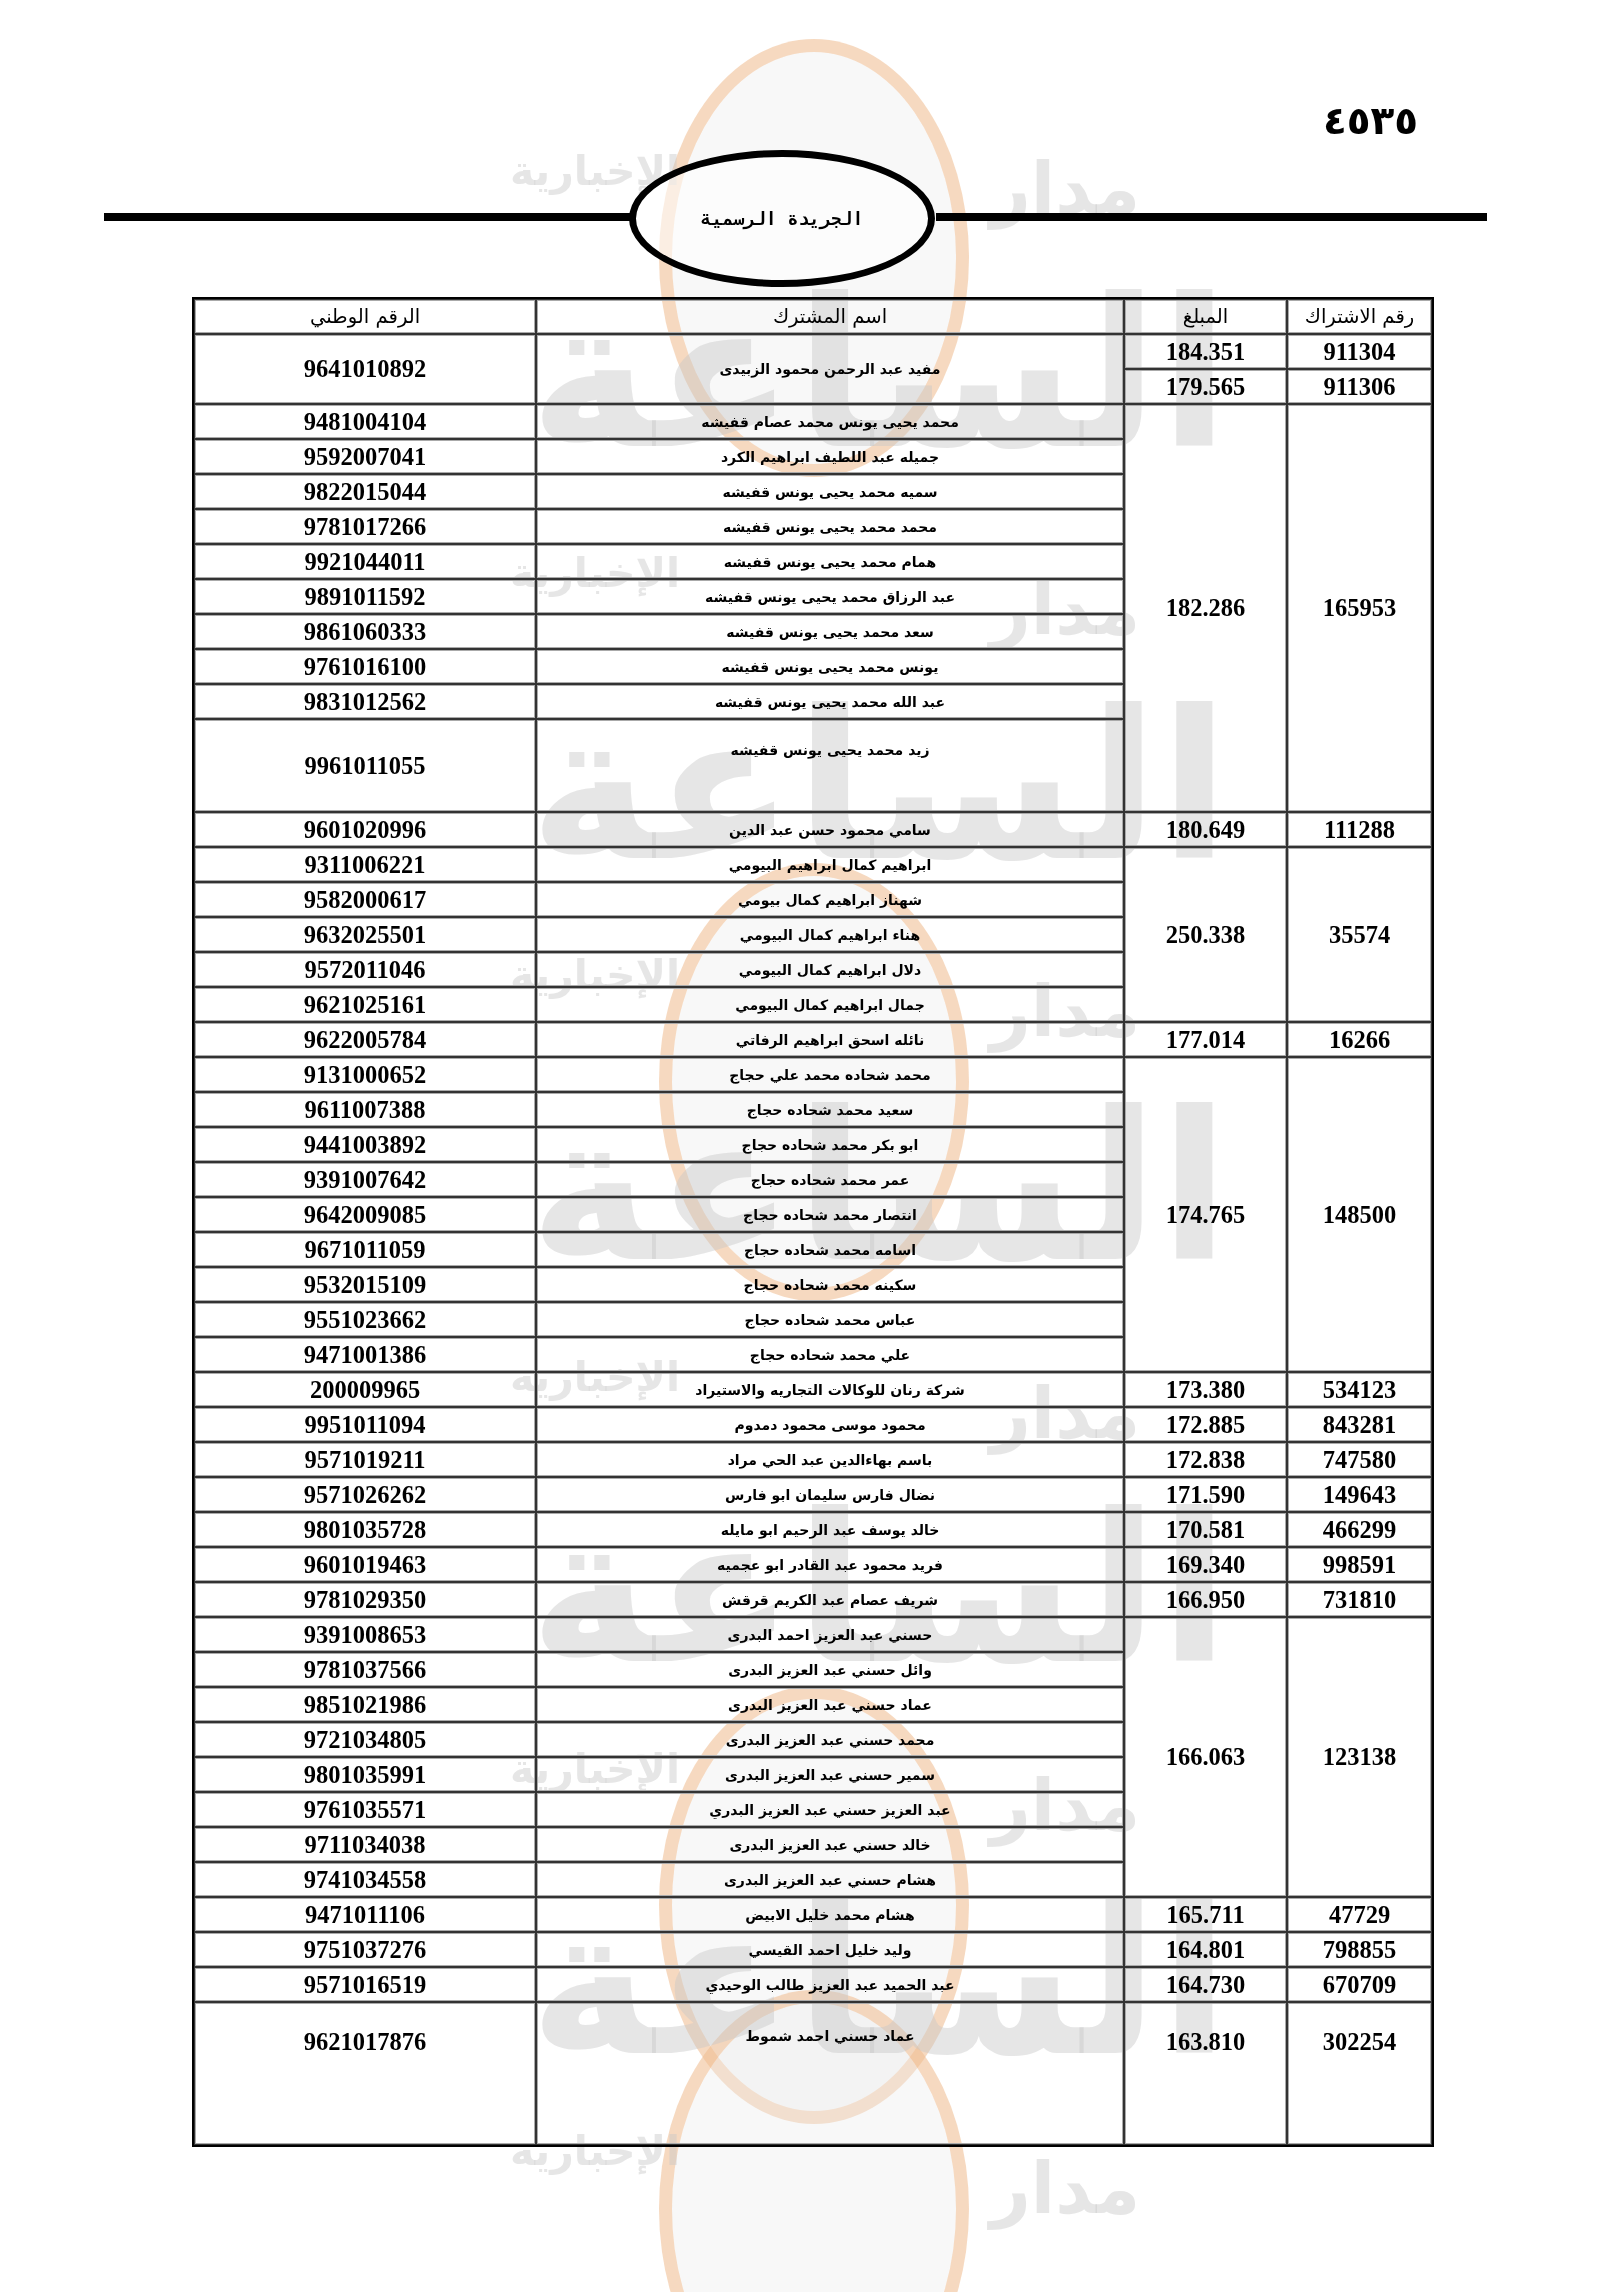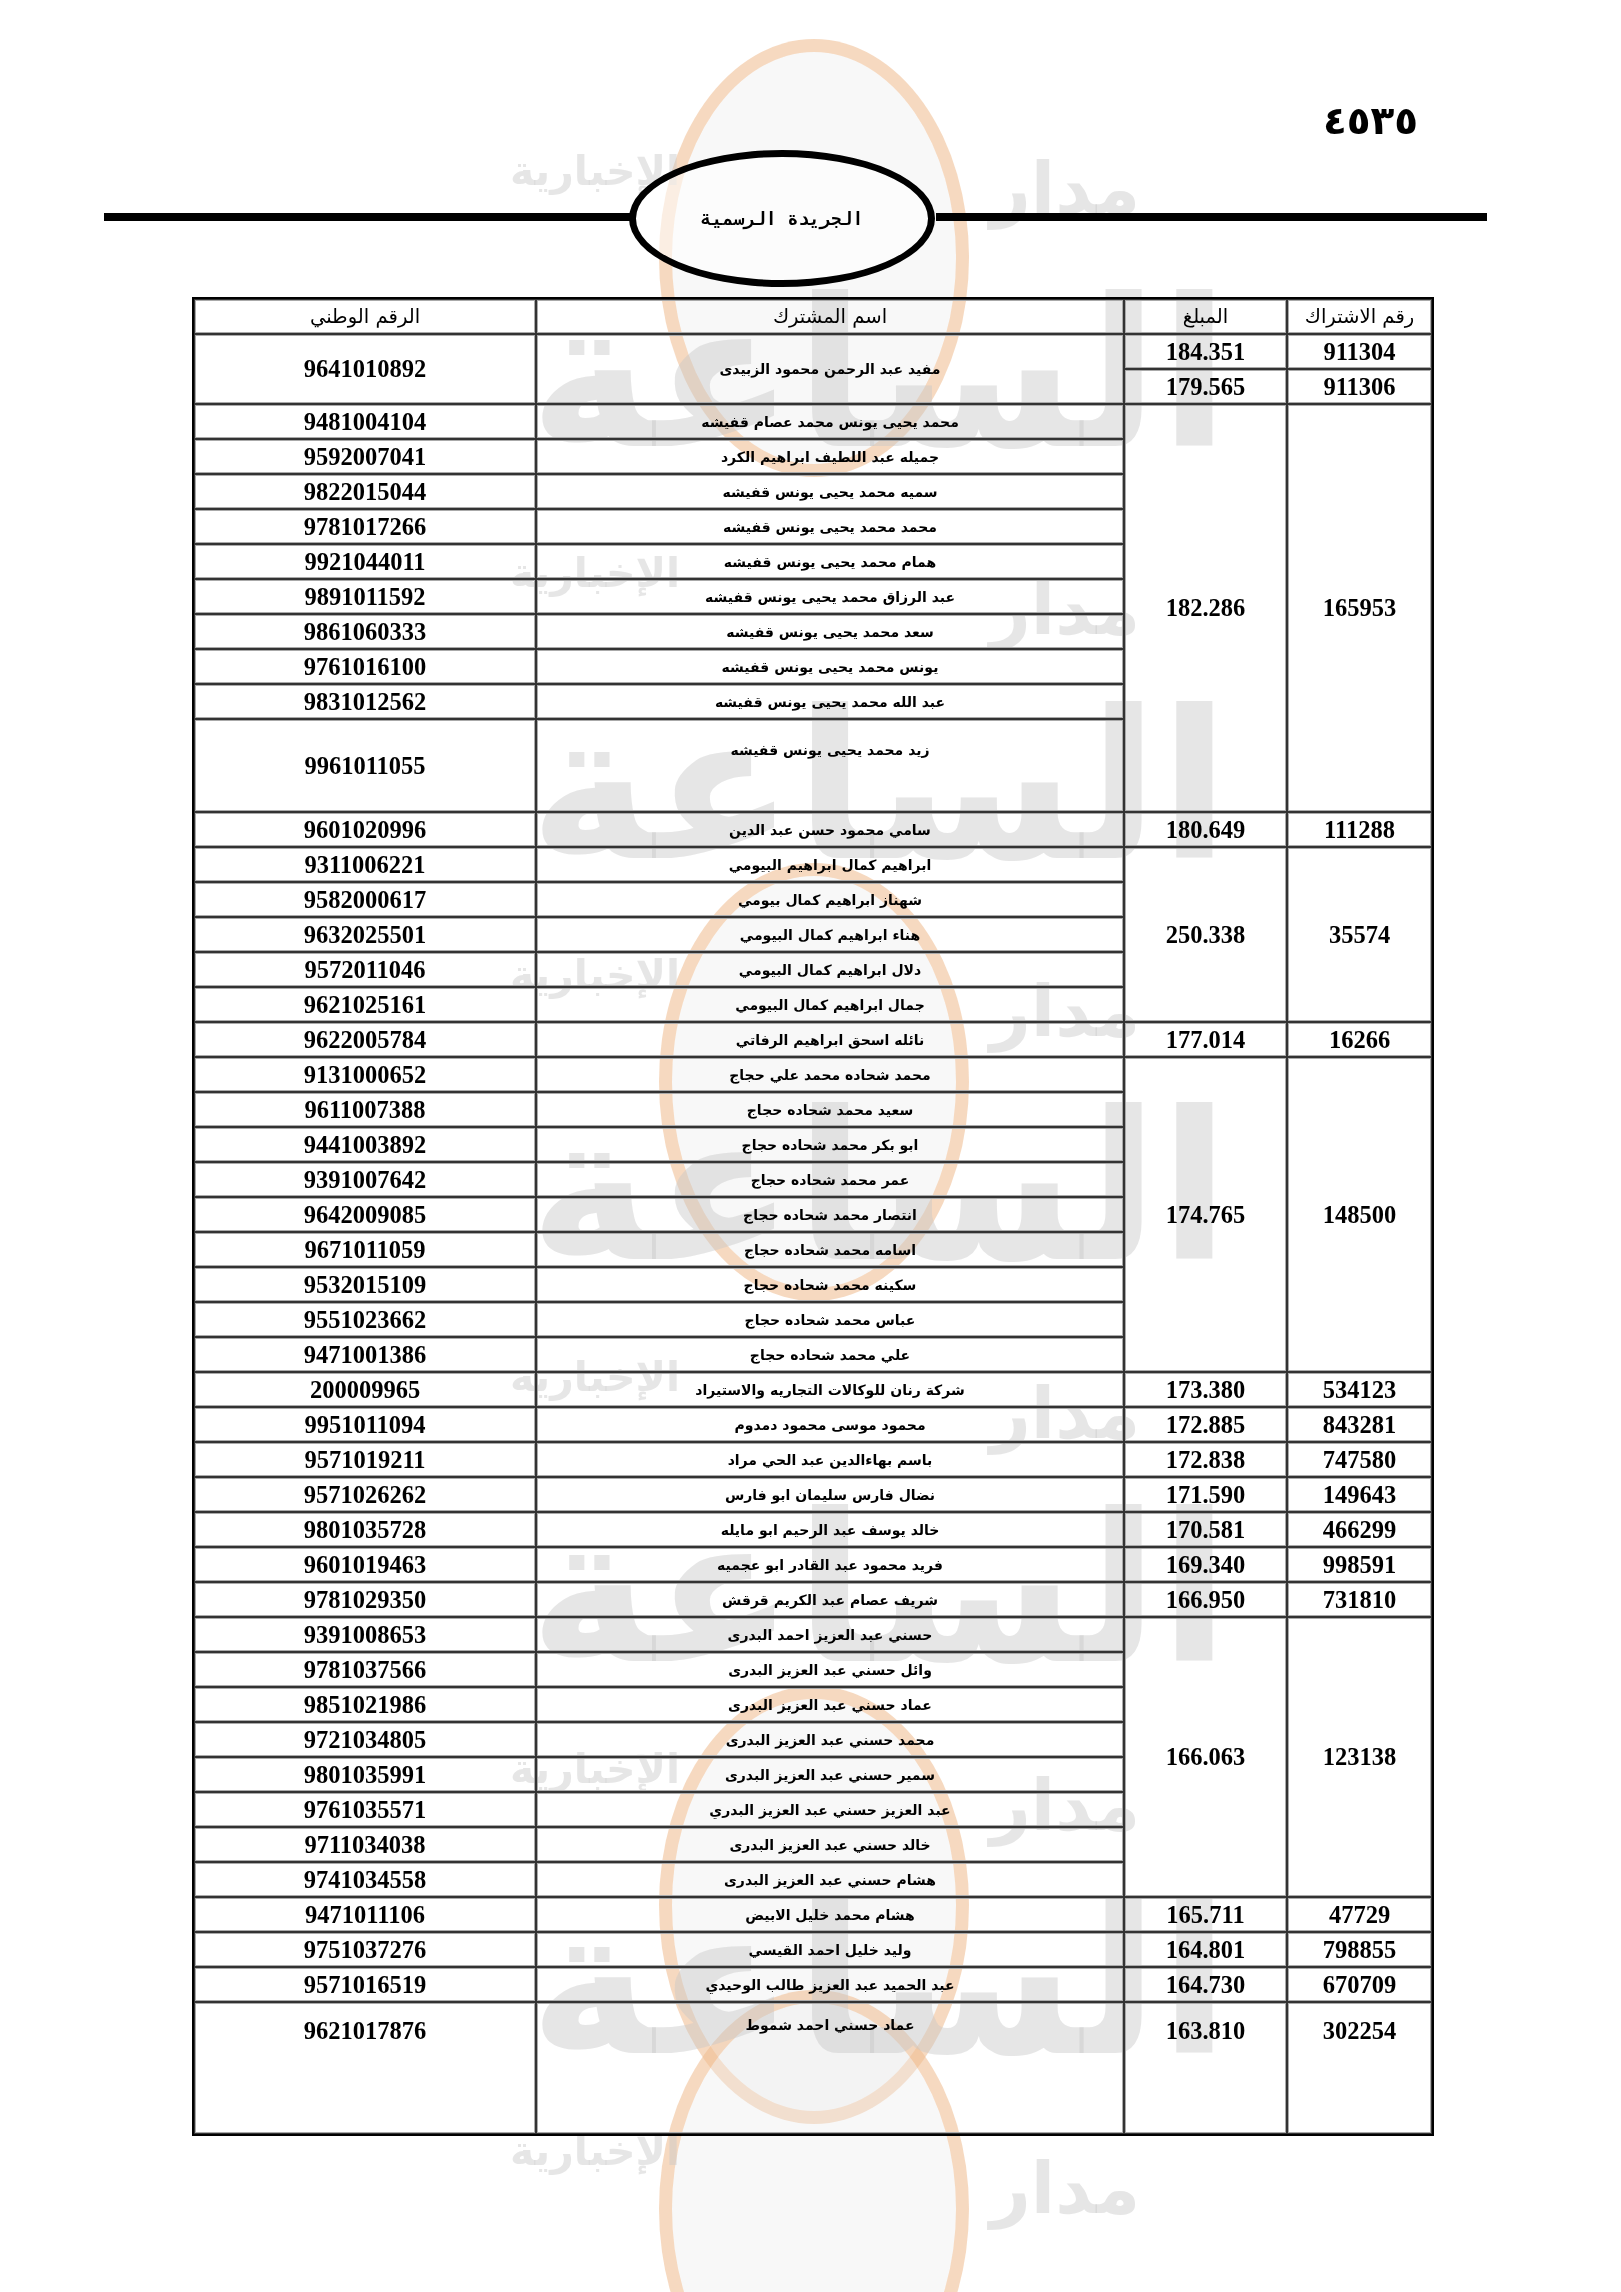--- a/index.html
+++ b/index.html
@@ -33,21 +33,21 @@
           border:2.9px double #000; direction:rtl; table-layout:fixed; }
   th, td { border:1px solid #333; box-shadow: inset 0 0 0 1px #aaa;
            text-align:center; vertical-align:middle; padding:0; height:33px; }
   th { font-family:"DejaVu Sans",sans-serif; font-weight:normal; font-size:19.6px; height:33px; }
   td { font-weight:bold; font-size:23.5px; }
   td.name { font-family:"DejaVu Sans",sans-serif; font-size:14px; font-weight:bold; }
   td.num { font-family:"Liberation Serif",serif; font-size:24.5px; }
   col.c-sub { width:145px; } col.c-amt { width:163px; } col.c-name { width:588px; } col.c-nid { width:342px; }
   td.tall { height:69px; }
   td.name.top { vertical-align:top; padding-top:22px; }
-  td.last { height:116px; vertical-align:top; padding-top:14px; }
+  td.last { height:116px; vertical-align:top; padding-top:25px; }
 </style>
 </head>
 <body>
 
 <div class="wm" style="left:0;top:0;width:1621px;height:2293px;">
   <div class="wm-clock" style="left:659px;top:39px;width:284px;height:412px;"></div>
   <div class="wm-clock" style="left:659px;top:863px;width:284px;height:412px;"></div>
   <div class="wm-clock" style="left:659px;top:1686px;width:284px;height:412px;"></div>
   <div class="wm-clock" style="left:659px;top:1990px;width:284px;height:412px;"></div>
   <div class="wm-text" style="left:990px;top:147px;font-size:71px;">مدار</div>

